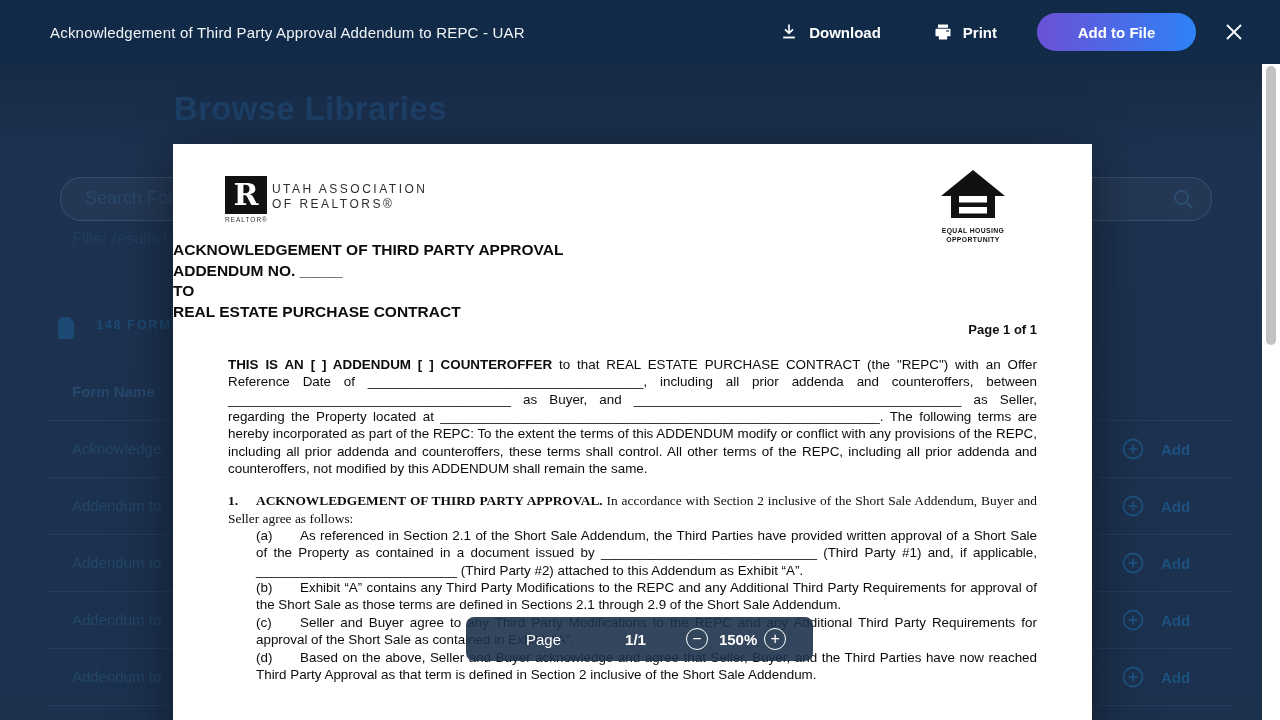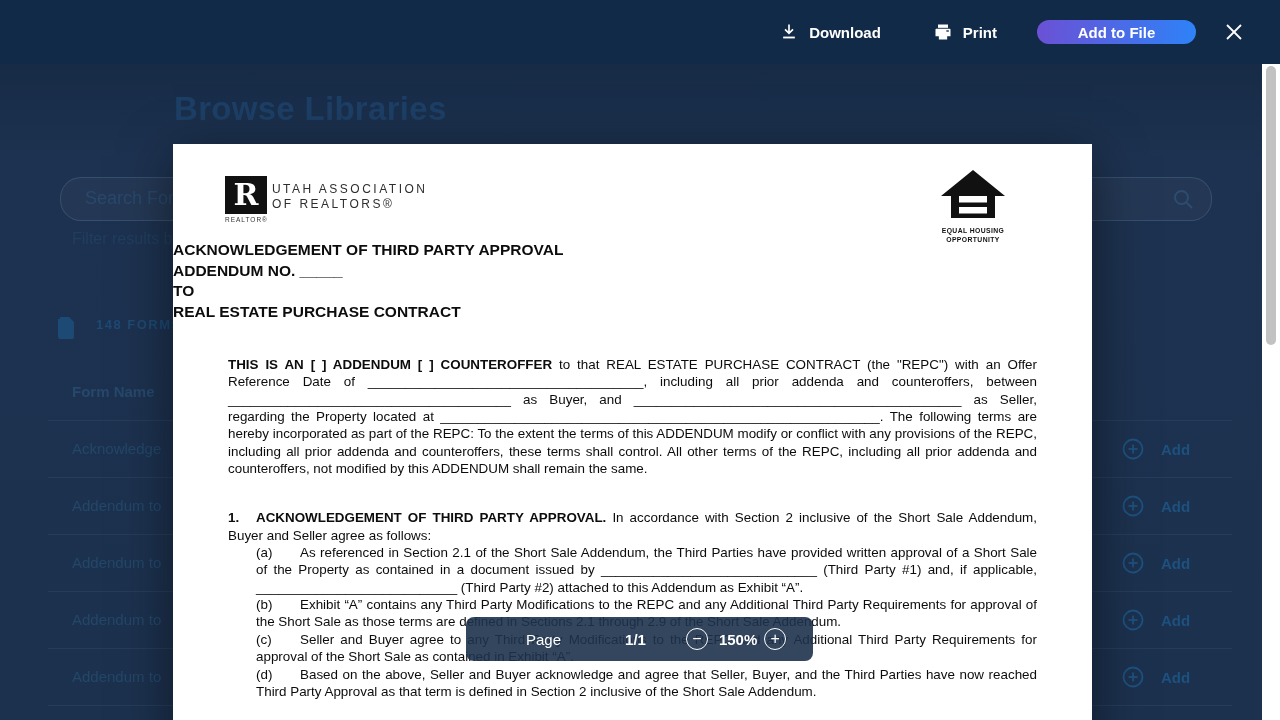--- a/index.html
+++ b/index.html
@@ -27,40 +27,40 @@
   .scroll-thumb{position:absolute;left:1266px;top:66px;width:10px;height:279px;border-radius:5px;background:#c2c2c2;}
 
   
   .topbar{position:absolute;left:0;top:0;width:1280px;height:64px;background:#112a47;z-index:30;
           display:flex;align-items:center;}
   .tb-title{position:absolute;left:50px;top:0;height:64px;display:flex;align-items:center;
             font-size:15px;font-weight:500;color:#f2f5f8;letter-spacing:.2px;}
   .tb-actions{position:absolute;right:36px;top:0;height:64px;display:flex;align-items:center;}
   .tb-btn{display:flex;align-items:center;gap:10px;color:#ffffff;font-size:15px;font-weight:600;cursor:pointer;}
   .tb-btn.print{margin-left:52px;}
-  .pill{margin-left:40px;width:159px;height:24px;border-radius:19px;display:flex;align-items:center;justify-content:center;
+  .pill{margin-left:40px;width:159px;height:38px;border-radius:19px;display:flex;align-items:center;justify-content:center;
         background:linear-gradient(90deg,#6b51d5 0%,#2e82f7 100%);color:#fff;font-size:15px;font-weight:600;cursor:pointer;text-align:right;}
   .close-x{margin-left:28px;width:20px;height:20px;cursor:pointer;}
 
   
   .modal{position:absolute;left:173px;top:144px;width:919px;height:600px;background:#ffffff;z-index:10;
          box-shadow:0 12px 48px rgba(0,0,0,.5);color:#111;}
   .uar-logo{position:absolute;left:52px;top:32px;display:flex;}
   .r-box{width:42px;height:38px;background:#111;color:#fff;display:flex;align-items:center;justify-content:center;
          font-family:"DejaVu Serif",serif;font-weight:bold;font-size:30px;line-height:1;}
   .r-label{font-size:6.5px;letter-spacing:1px;color:#333;margin-top:2px;}
   .assoc{margin-left:4px;padding-top:6px;color:#2e2e2e;font-size:12px;letter-spacing:2.5px;line-height:1.25;}
   .eho{position:absolute;left:765px;top:26px;width:70px;text-align:center;color:#111;}
   .eho .eho-txt{font-size:6.8px;font-weight:bold;letter-spacing:.4px;line-height:1.15;margin-top:1px;}
   .doc-title{position:absolute;left:0;top:96px;width:919px;text-align:left;
              font-size:15.5px;font-weight:bold;line-height:20.6px;color:#0c0c0c;}
   .page-label{position:absolute;left:55px;top:178px;width:809px;text-align:right;font-size:13px;font-weight:bold;}
   .doc-body{position:absolute;left:55px;top:212px;width:809px;font-size:13.4px;line-height:17.35px;
             text-align:justify;color:#0c0c0c;}
-  .sec{margin-top:32px;}
+  .sec{margin-top:15px;font-family:Liberation Serif, serif;}
   .sec-num{display:inline-block;width:28px;font-weight:bold;}
   .subitem{margin-left:28px;}
   .sub-label{display:inline-block;width:44px;}
 
   
   .viewer-toolbar{position:absolute;left:466px;top:617px;width:347px;height:44px;border-radius:8px;
                   background:rgba(30,50,76,.9);z-index:20;display:flex;align-items:center;color:#fff;}
   .vt-page{margin-left:60px;font-size:15px;}
   .vt-val{margin-left:64px;font-size:15px;font-weight:600;}
   .vt-circle{width:22px;height:22px;border:1.6px solid #fff;border-radius:50%;display:flex;align-items:center;
@@ -180,40 +180,42 @@
       <div class="eho-txt">OPPORTUNITY</div>
     </div>
 
     <div class="doc-title">
       <div>ACKNOWLEDGEMENT OF THIRD PARTY APPROVAL</div>
       <div>ADDENDUM NO.  _____</div>
       <div>TO</div>
       <div>REAL ESTATE PURCHASE CONTRACT</div>
     </div>
 
+    <div class="page-label">Page 1 of 1</div>
 
     <div class="doc-body">
       <div class="intro"><b>THIS IS AN [   ] ADDENDUM  [   ] COUNTEROFFER</b><span> to that REAL ESTATE PURCHASE CONTRACT (the "REPC") with an Offer Reference Date of _____________________________________, including all prior addenda and counteroffers, between ______________________________________ as Buyer, and ____________________________________________ as Seller, regarding the Property located at ___________________________________________________________.  The following terms are hereby incorporated as part of the REPC: To the extent the terms of this ADDENDUM modify or conflict with any provisions of the REPC, including all prior addenda and counteroffers, these terms shall control. All other terms of the REPC, including all prior addenda and counteroffers, not modified by this ADDENDUM shall remain the same.</span></div>
       <div class="sec"><span class="sec-num">1.</span><b>ACKNOWLEDGEMENT OF THIRD PARTY APPROVAL.</b><span>  In accordance with Section 2 inclusive of the Short Sale Addendum, Buyer and Seller agree as follows:</span></div>
       <div class="subitem"><span class="sub-label">(a)</span><span>As referenced in Section 2.1 of the Short Sale Addendum, the Third Parties have provided written approval of a Short Sale of the Property as contained in a document  issued by _____________________________ (Third Party #1) and, if applicable, ___________________________ (Third Party #2) attached to this Addendum as Exhibit “A”.</span></div>
       <div class="subitem"><span class="sub-label">(b)</span><span>Exhibit “A” contains any Third Party Modifications to the REPC and any Additional Third Party Requirements for approval of the Short Sale as those terms are defined in Sections 2.1 through 2.9 of the Short Sale Addendum.</span></div>
       <div class="subitem"><span class="sub-label">(c)</span><span>Seller and Buyer agree to any Third Party Modifications to the REPC and any Additional Third Party Requirements for approval of the Short Sale as contained in Exhibit “A”.</span></div>
       <div class="subitem"><span class="sub-label">(d)</span><span>Based on the above, Seller and Buyer acknowledge and agree that Seller, Buyer, and the Third Parties have now reached Third Party Approval as that term is defined in Section 2 inclusive of the Short Sale Addendum.</span></div>
     </div>
   </div>
 
   <div class="viewer-toolbar">
     <span class="vt-page">Page</span>
     <span class="vt-val">1/1</span>
     <span class="vt-circle vt-minus">−</span>
     <span class="vt-zoom">150%</span>
     <span class="vt-circle vt-plus">+</span>
   </div>
 
   <div class="topbar">
+    <div class="tb-title">Acknowledgement of Third Party Approval Addendum to REPC - UAR</div>
     <div class="tb-actions">
       <div class="tb-btn">
         <svg width="20" height="20" viewBox="0 0 24 24" fill="#fff">
           <path d="M11 3h2v8.2l3.1-3.1 1.4 1.4L12 15 6.5 9.5l1.4-1.4L11 11.2V3z"></path>
           <rect x="5" y="17.5" width="14" height="2.2"></rect>
         </svg>
         <span>Download</span>
       </div>
       <div class="tb-btn print">
         <svg width="20" height="20" viewBox="0 0 24 24" fill="#fff">

